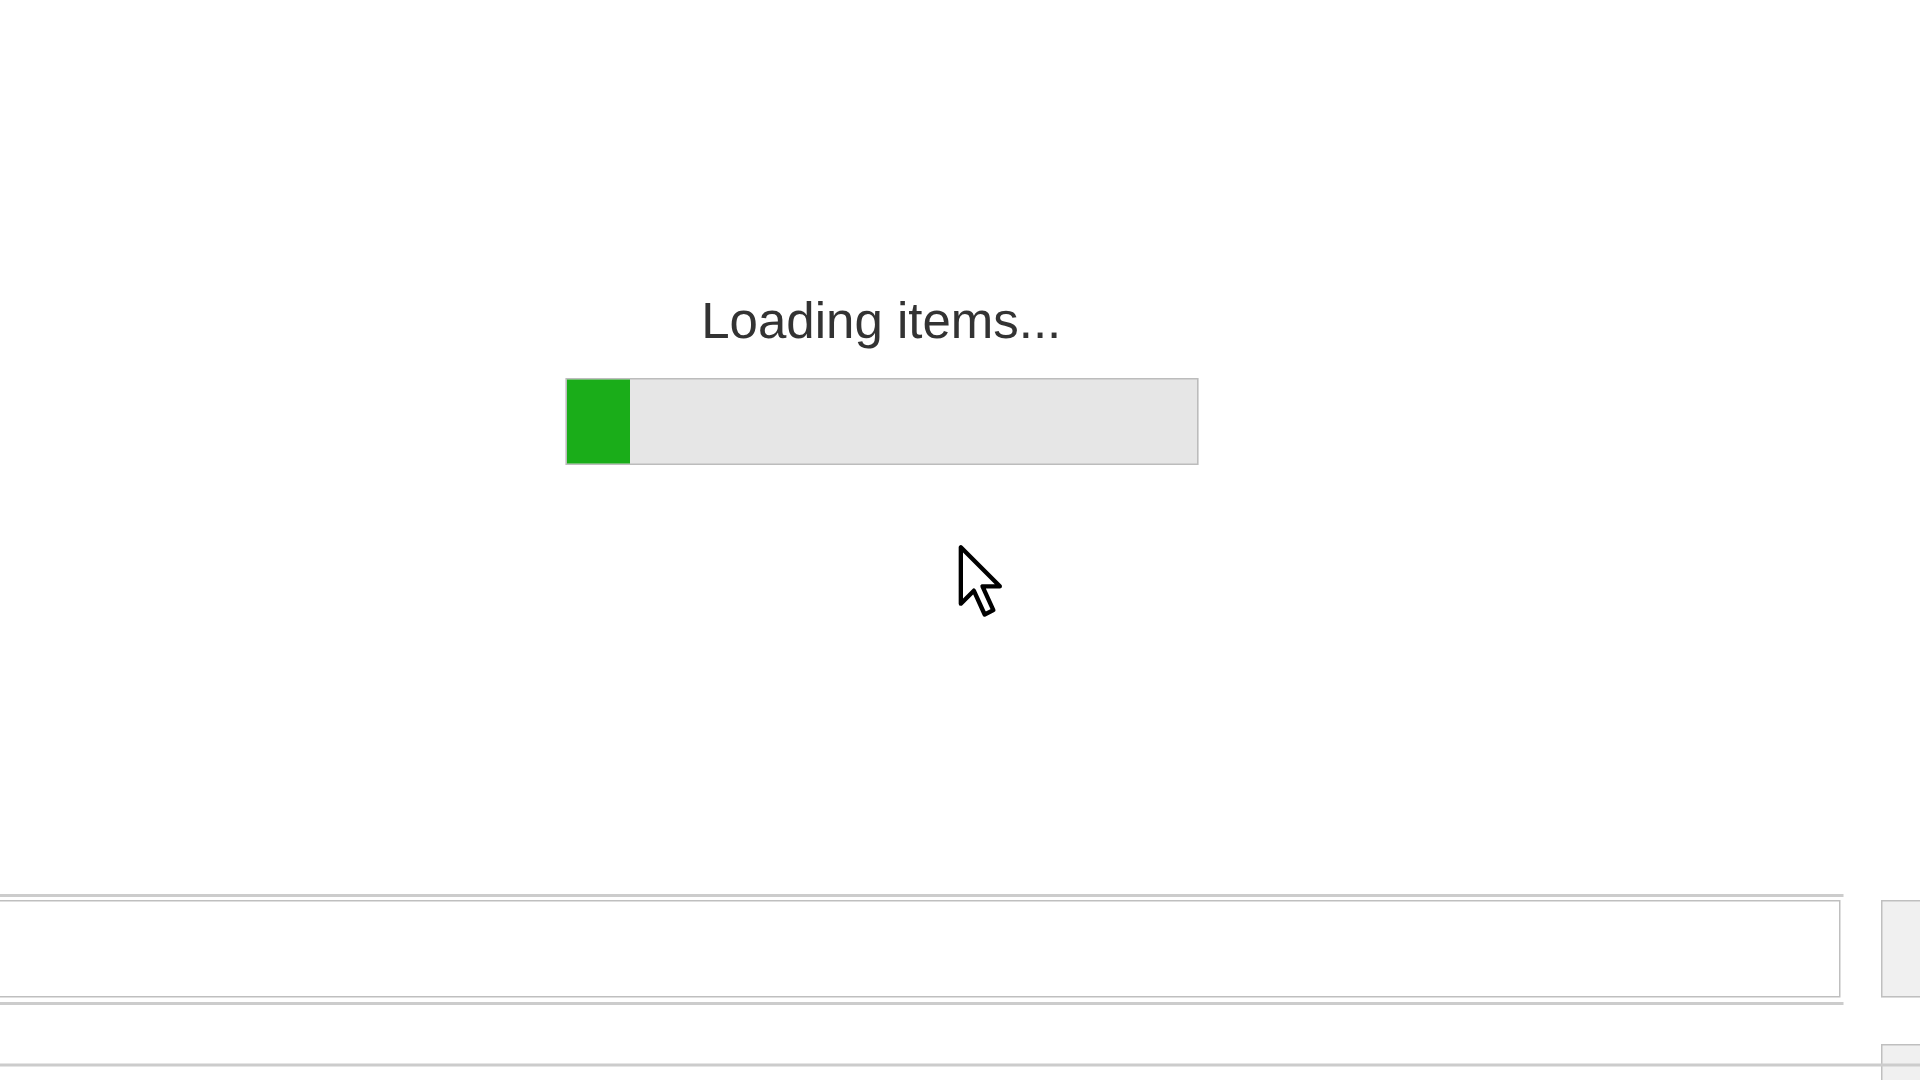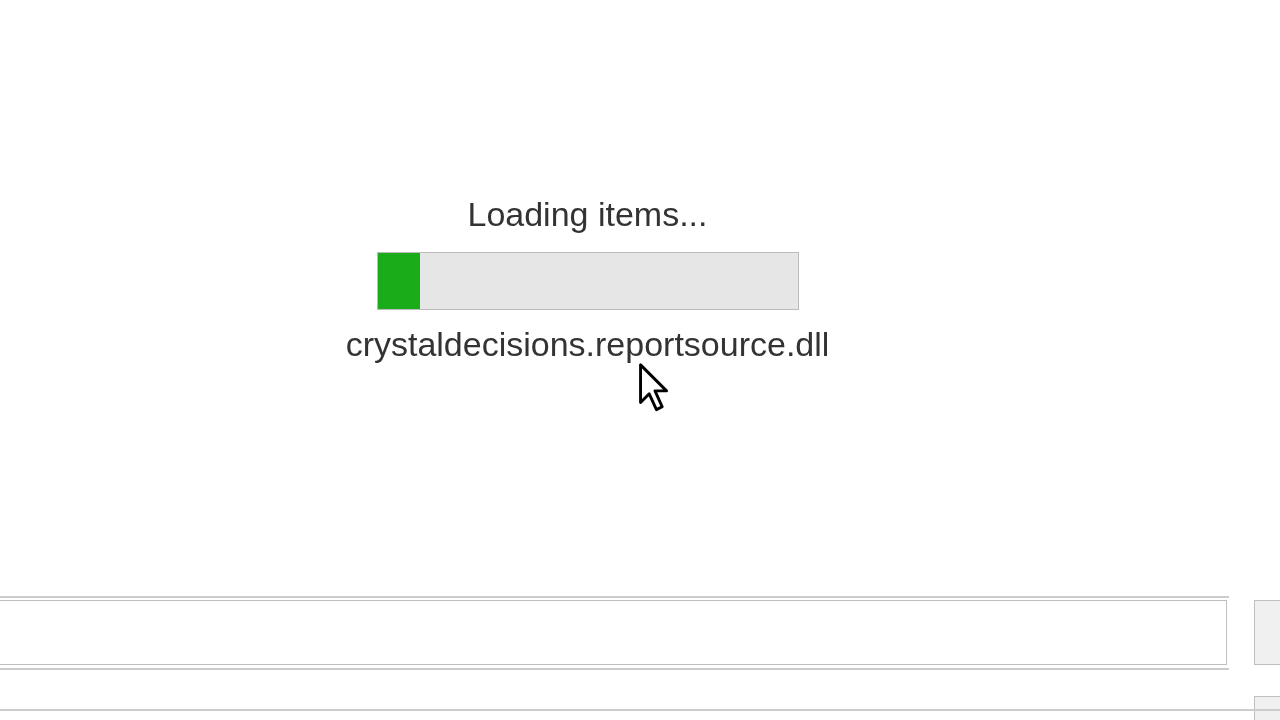--- a/index.html
+++ b/index.html
@@ -106,21 +106,20 @@
     }
   </style>
 </head>
 <body>
 
 <div class="loading-container">
   <div class="loading-title">Loading items...</div>
   <div class="progress-bar-container">
     <div class="progress-bar-fill" style="width:10%"></div>
   </div>
-  <div class="loading-filename">crystaldecisions.reportsource.dll</div>
 </div>
 
 <div class="divider-line divider-1"></div>
 <div class="bottom-input"></div>
 <div class="bottom-button"></div>
 <div class="divider-line divider-2"></div>
 <div class="bottom-button-2"></div>
 <div class="divider-line divider-3"></div>
 
 <svg class="cursor" viewBox="0 0 24 36">

